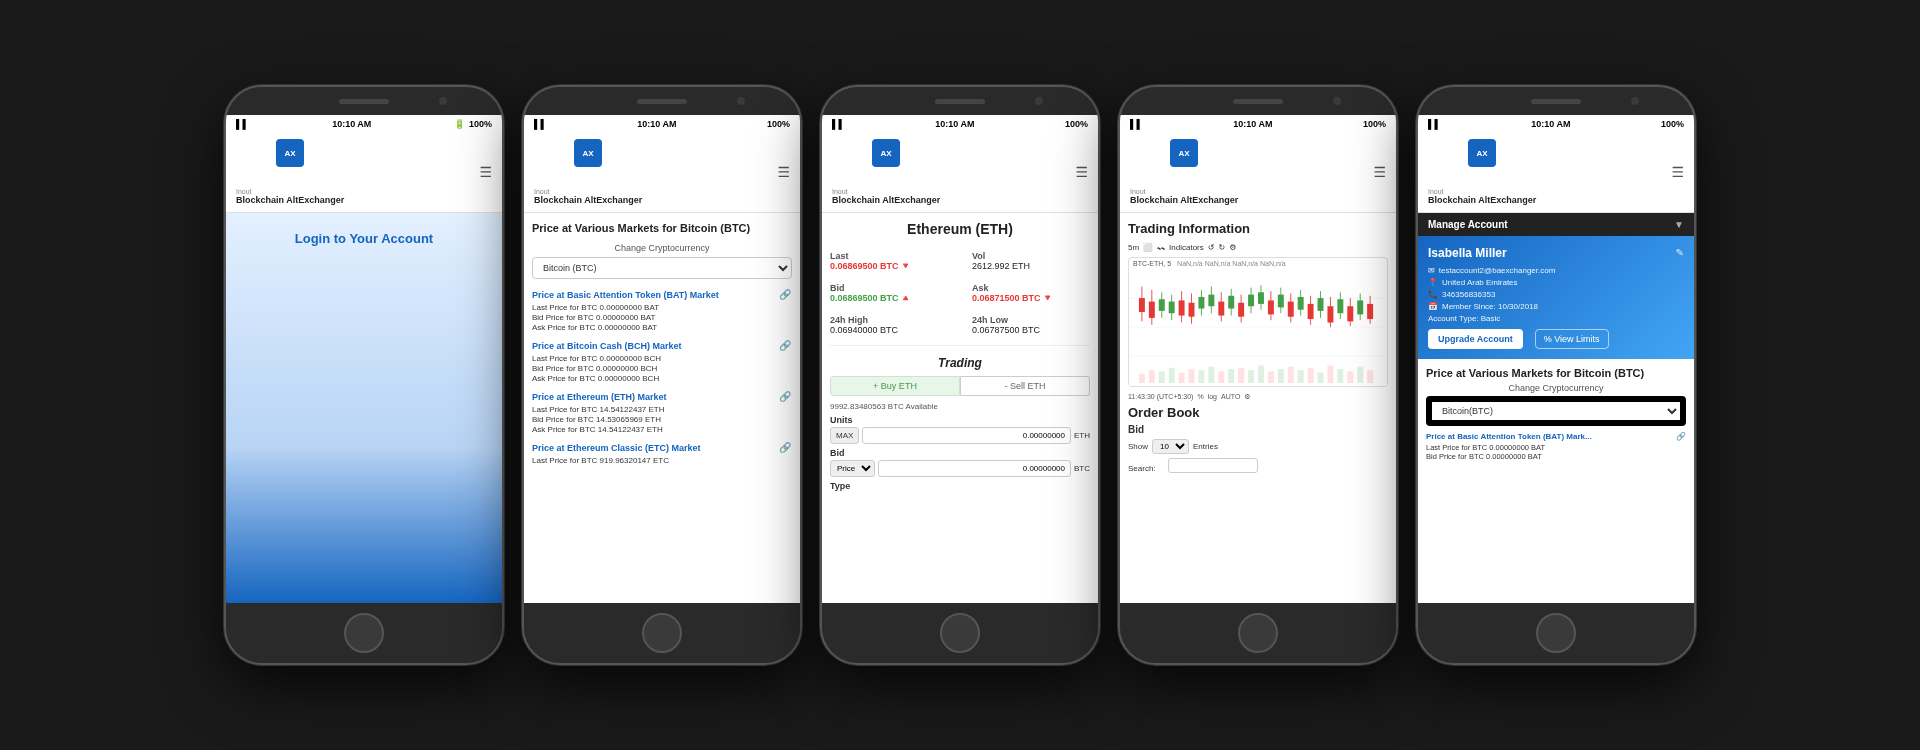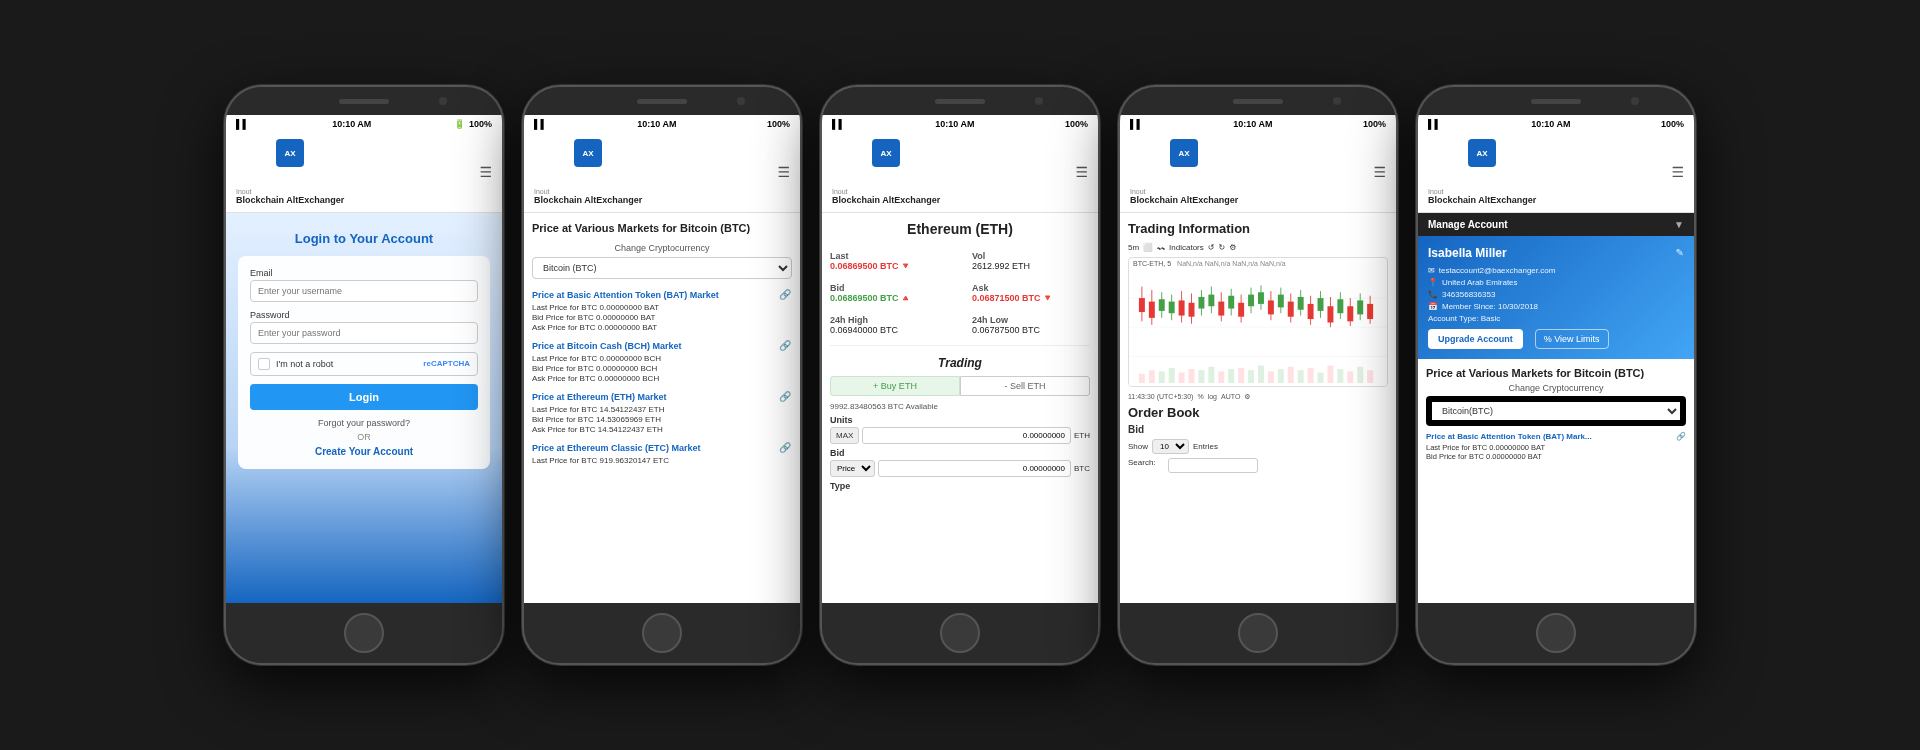--- a/index.html
+++ b/index.html
@@ -301,21 +301,21 @@
       margin-bottom: 4px;
     }
     .entries-select {
       border: 1px solid #ccc;
       border-radius: 3px;
       padding: 1px 3px;
       font-size: 8px;
     }
     .search-row {
       display: flex;
-      align-items: flex-start;
+      align-items: flex-end;
       gap: 12px;
       font-size: 8px;
       color: #333;
     }
     .search-input {
       border: 1px solid #ccc;
       border-radius: 3px;
       padding: 2px 5px;
       font-size: 8px;
       width: 90px;
@@ -446,35 +446,20 @@
             <span class="app-subtitle">Inout</span>
             <span class="app-name">Blockchain AltExchanger</span>
           </div>
         </div>
         <span class="menu-icon">☰</span>
       </div>
 
       <div class="login-screen">
         <div class="login-bg">
           <div style="font-size:13px;font-weight:700;color:#1565c0;margin-bottom:10px;text-align:center;margin-top:6px;">Login to Your Account</div>
-          <div class="login-card">
-            <div class="form-label">Email</div>
-            <input class="form-input" type="text" placeholder="Enter your username" style="">
-            <div class="form-label">Password</div>
-            <input class="form-input" type="password" placeholder="Enter your password" style="">
-            <div class="captcha-row">
-              <div class="captcha-check"></div>
-              <span class="captcha-label">I'm not a robot</span>
-              <span class="captcha-logo">reCAPTCHA</span>
-            </div>
-            <button class="login-btn">Login</button>
-            <span class="forgot-link">Forgot your password?</span>
-            <div class="or-divider">OR</div>
-            <span class="create-link">Create Your Account</span>
-          </div>
         </div>
       </div>
     </div>
     <div class="phone-bottom">
       <div class="home-button"></div>
     </div>
   </div>
 
   <div class="phone">
     <div class="phone-top">

